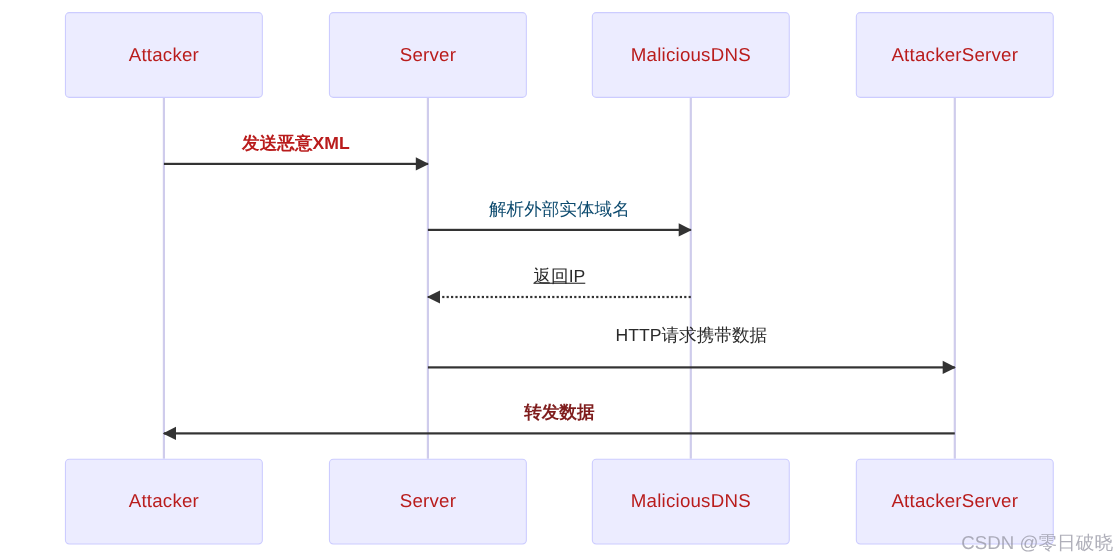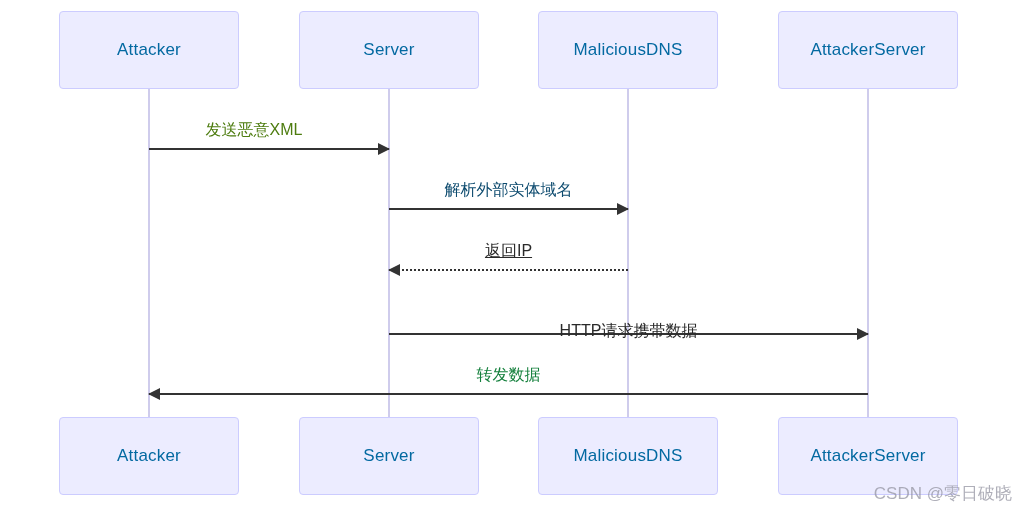--- a/index.html
+++ b/index.html
@@ -20,21 +20,21 @@
     width: 180px;
     height: 78px;
     box-sizing: border-box;
     background: #ECECFF;
     border: 1px solid #CCCCFF;
     border-radius: 4px;
     display: flex;
     align-items: center;
     justify-content: center;
     font-size: 17px;
-    color: #0369a1;
+    color: #b91c1c;
     letter-spacing: 0.2px;
   }
   .lifeline {
     position: absolute;
     width: 2px;
     background: #CFCCEC;
   }
   .message-line {
     position: absolute;
     height: 0;
@@ -99,37 +99,37 @@
         <span>MaliciousDNS</span>
       </div>
       <div class="actor-box" style="left: 778px; top: 11px; background: rgb(236, 236, 255); border-color: rgb(204, 204, 255);">
         <span>AttackerServer</span>
       </div>
     </div>
   <div id="messages">
       <div class="message-line" style="left: 149px; top: 148px; width: 240px; border-top-color: rgb(51, 51, 51);">
         <div class="arrowhead right"></div>
       </div>
-      <div class="message-label" style="left: 254px; top: 120px; color: #4d7c0f;">发送恶意XML</div>
+      <div class="message-label" style="left: 269px; top: 120px; color: #b91c1c; font-weight: bold;">发送恶意XML</div>
       <div class="message-line" style="left: 389px; top: 208px; width: 239px; border-top-color: rgb(51, 51, 51);">
         <div class="arrowhead right"></div>
       </div>
       <div class="message-label" style="left: 508.5px; top: 180px; color: #0c4a6e;">解析外部实体域名</div>
       <div class="message-line dotted" style="left: 389px; top: 269px; width: 239px; border-top-color: rgb(51, 51, 51);">
         <div class="arrowhead left"></div>
       </div>
       <div class="message-label" style="left: 508.5px; top: 241px; color: rgb(42, 42, 42); text-decoration: underline;">返回IP</div>
       <div class="message-line" style="left: 389px; top: 333px; width: 479px; border-top-color: rgb(51, 51, 51);">
         <div class="arrowhead right"></div>
       </div>
-      <div class="message-label" style="left: 628.5px; top: 321px; color: rgb(42, 42, 42);">HTTP请求携带数据</div>
+      <div class="message-label" style="left: 628.5px; top: 295px; color: rgb(42, 42, 42);">HTTP请求携带数据</div>
       <div class="message-line" style="left: 149px; top: 393px; width: 719px; border-top-color: rgb(51, 51, 51);">
         <div class="arrowhead left"></div>
       </div>
-      <div class="message-label" style="left: 508.5px; top: 365px; color: #15803d;">转发数据</div>
+      <div class="message-label" style="left: 508.5px; top: 365px; color: #7f1d1d; font-weight: bold;">转发数据</div>
     </div>
   <div id="actors-bottom">
       <div class="actor-box" style="left: 59px; top: 417px; background: rgb(236, 236, 255); border-color: rgb(204, 204, 255);">
         <span>Attacker</span>
       </div>
       <div class="actor-box" style="left: 299px; top: 417px; background: rgb(236, 236, 255); border-color: rgb(204, 204, 255);">
         <span>Server</span>
       </div>
       <div class="actor-box" style="left: 538px; top: 417px; background: rgb(236, 236, 255); border-color: rgb(204, 204, 255);">
         <span>MaliciousDNS</span>

